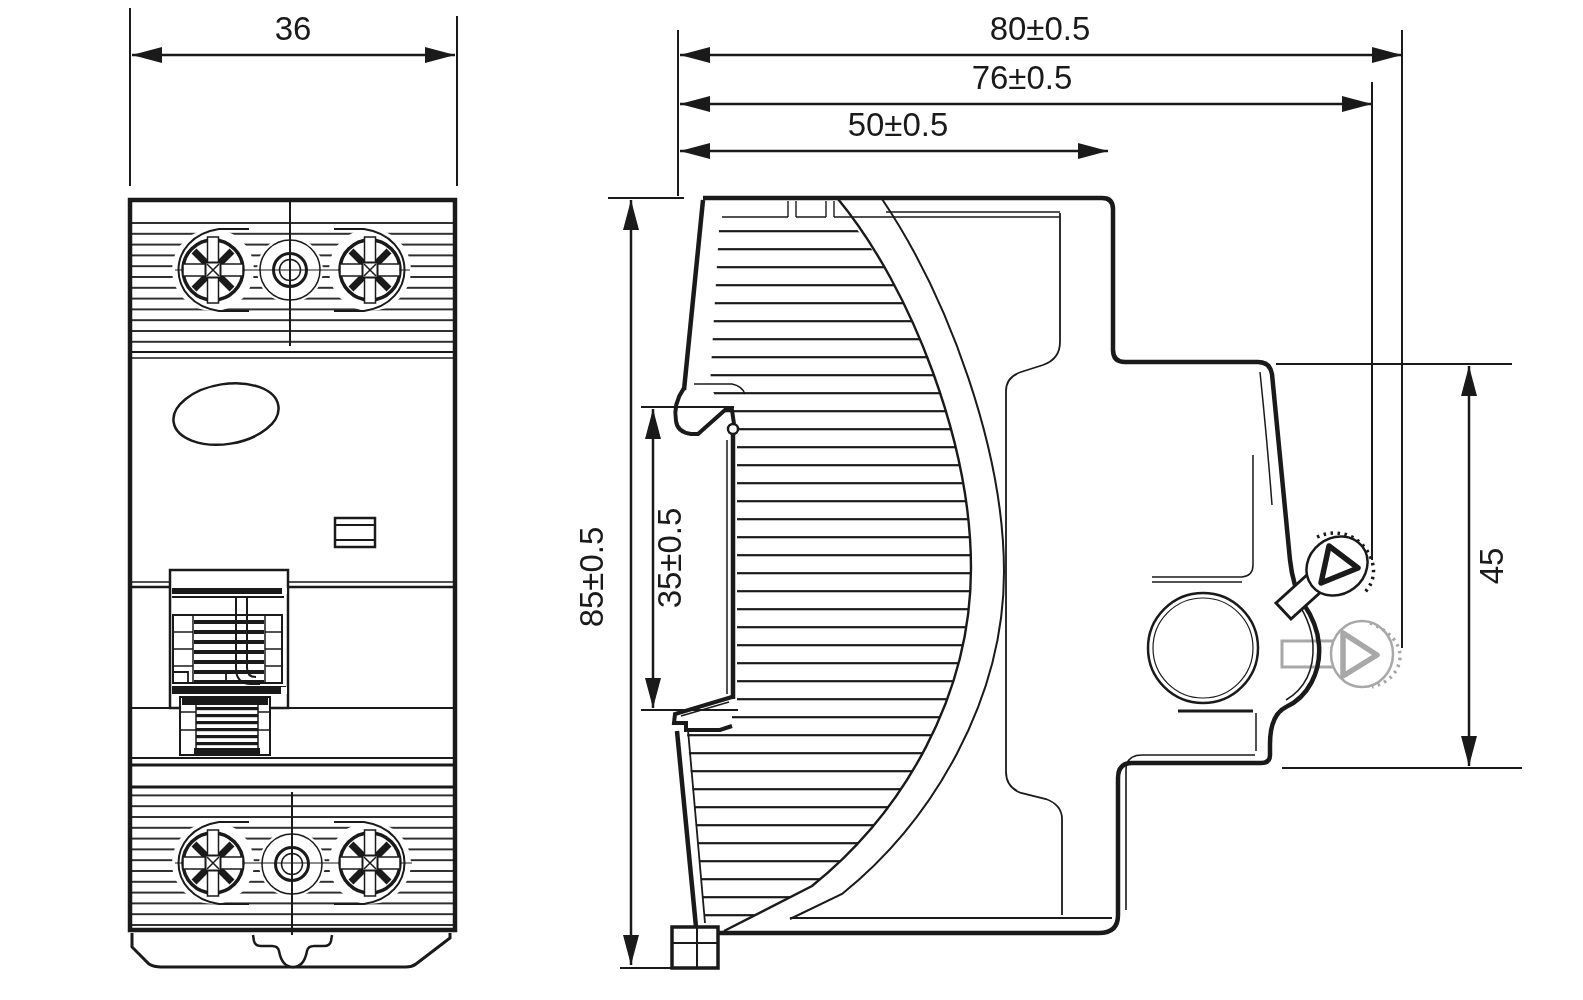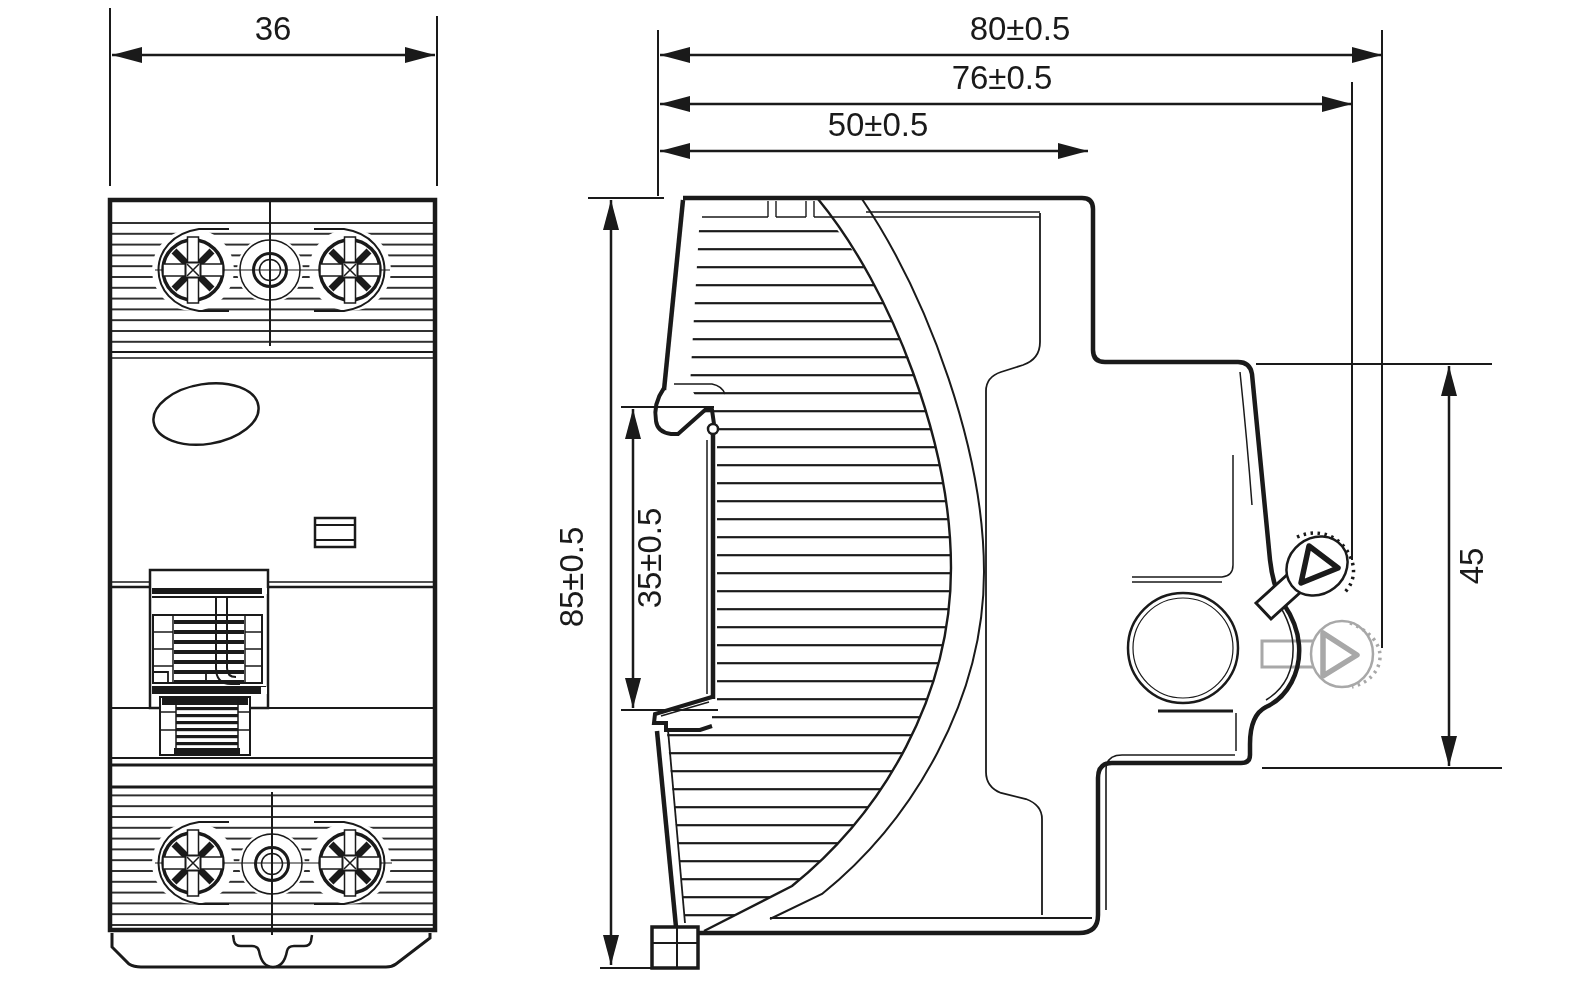--- a/index.html
+++ b/index.html
@@ -1,17 +1,17 @@
 <!DOCTYPE html>
 <html style="--line: #1a1a1a; --alt: #a8a8a8; --bg: #ffffff;"><head>
 <meta charset="utf-8">
 <style>
   :root { --line:#1a1a1a; --alt:#a8a8a8; --bg:#ffffff; }
   html,body { margin:0; padding:0; background:var(--bg); }
-  #stage { width:1374px; height:1000px; position:relative; background:var(--bg); }
+  #stage { width:1374px; height:1000px; position:relative; background:var(--bg);padding-left:20px; }
   svg { display:block; }
   .ln  { stroke:var(--line); fill:none; }
   .lnw { stroke:var(--line); fill:#ffffff; }
   .fb  { fill:var(--line); stroke:none; }
   .alt .ln  { stroke:var(--alt); }
   .alt .lnw { stroke:var(--alt); fill:#ffffff; }
   text { fill:var(--line); stroke:none; font-family:"Liberation Sans", sans-serif; font-size:33px; }
 </style>
 </head>
 <body>

